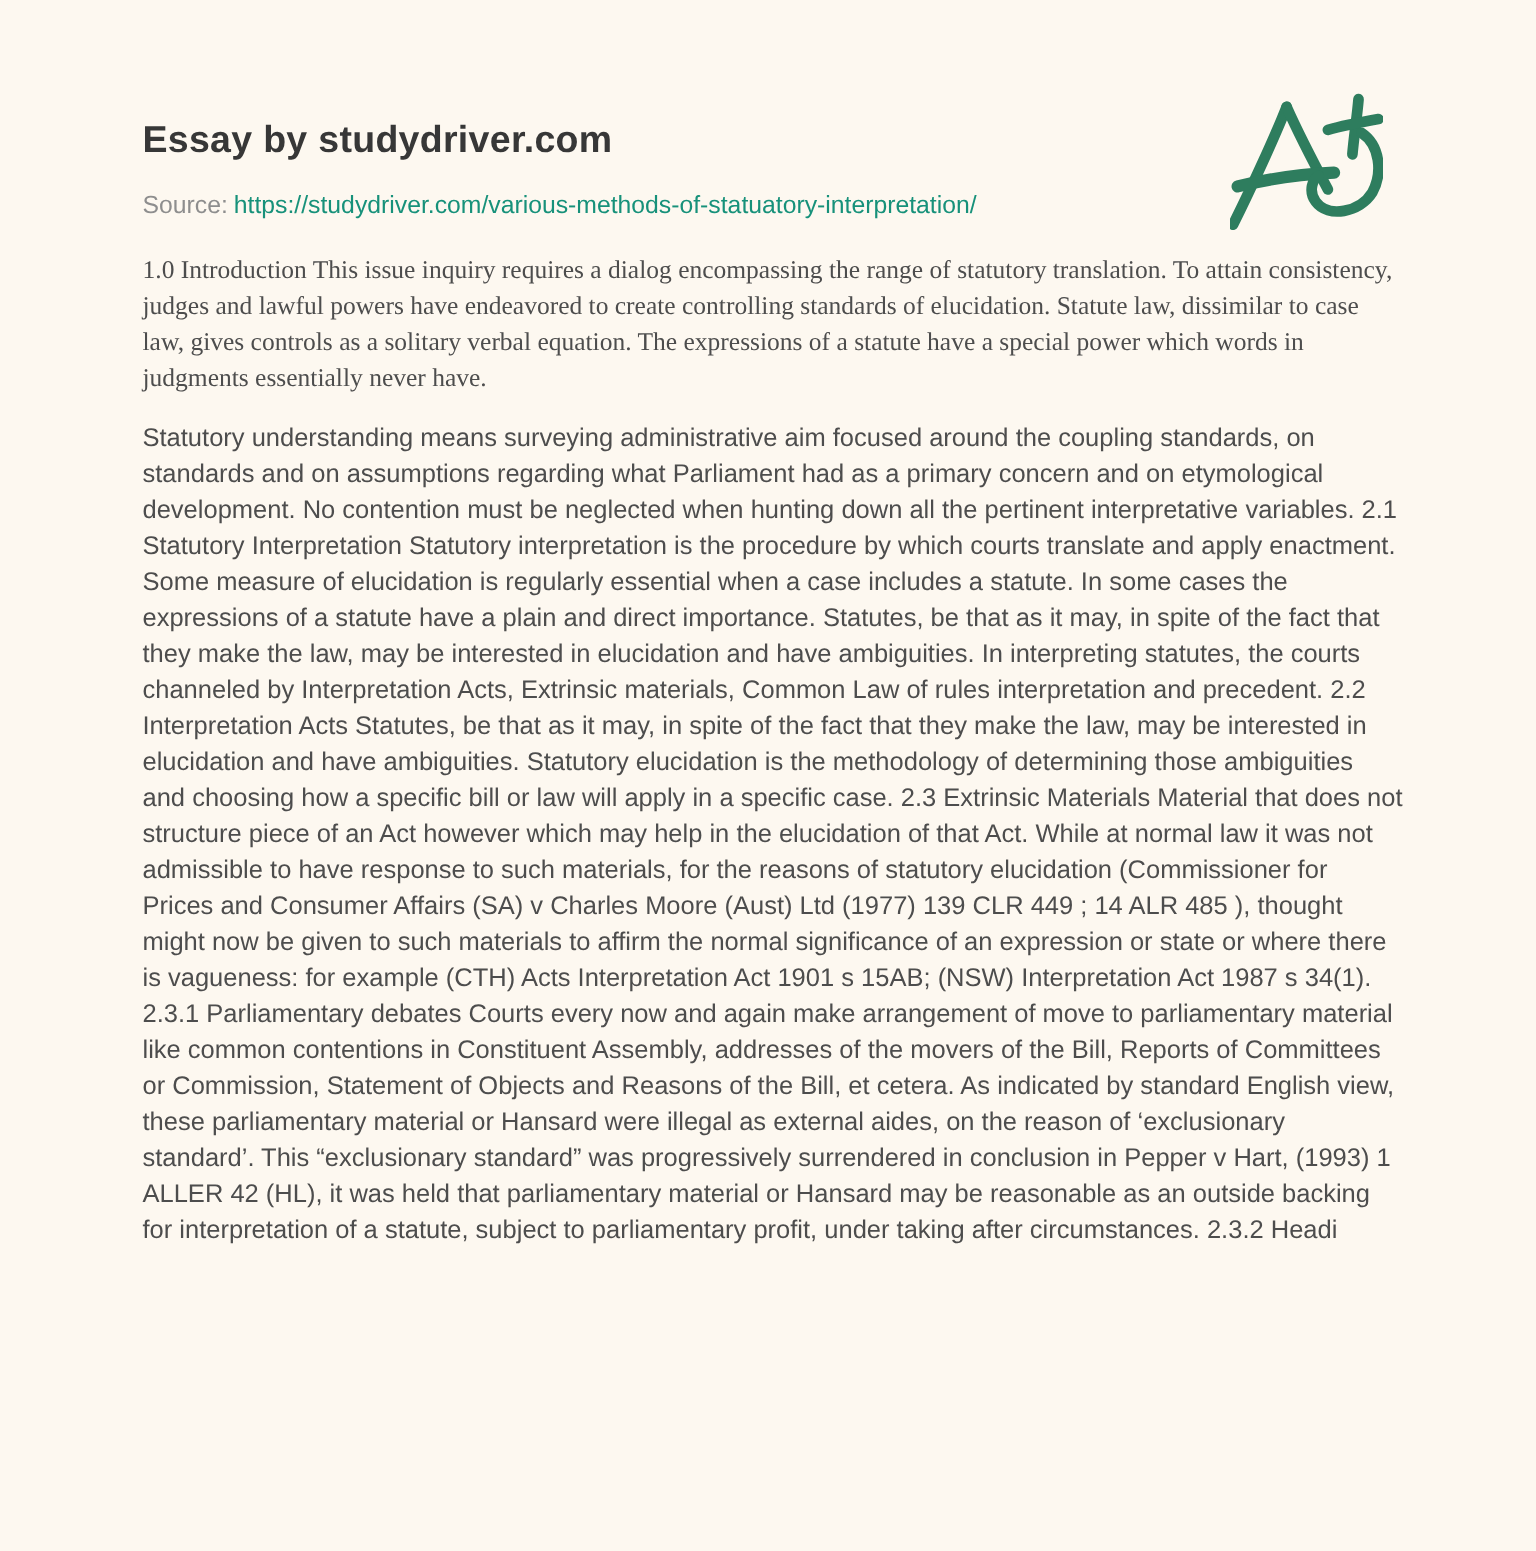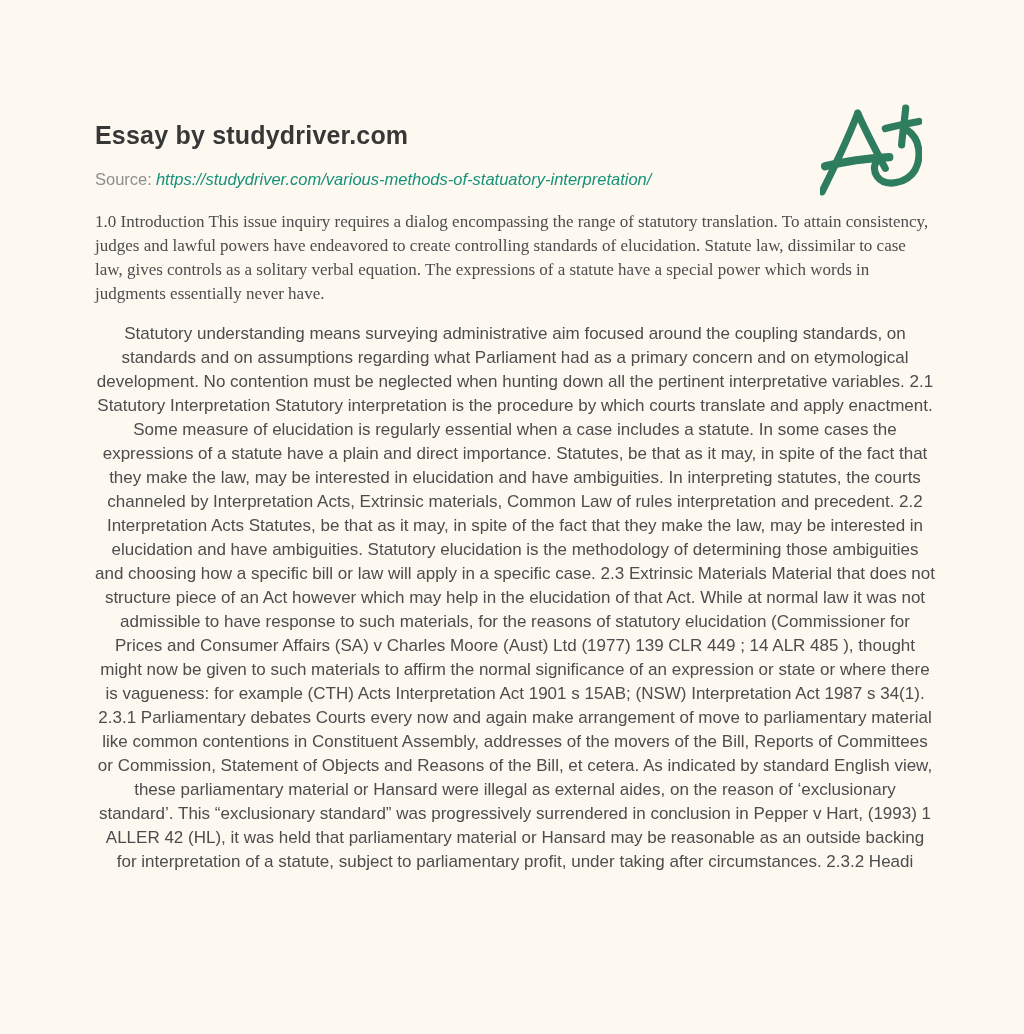--- a/index.html
+++ b/index.html
@@ -6,41 +6,39 @@
   html, body {
     width: 1024px; height: 1034px;
     overflow: hidden;
     background: #fdf8f0;
     font-family: "Liberation Sans", sans-serif;
   }
   .page {
     position: relative;
     width: 1024px; height: 772px;
     padding: 78px 89px 0 95px;
-    margin-top: 42px;
   }
   .site-header { position: relative; }
   .site-title {
     font-size: 25px;
     font-weight: 700;
     color: #373737;
     letter-spacing: 0.2px;
     line-height: 30px;
   }
   .source-line {
     margin-top: 18px;
     font-size: 16.5px;
     line-height: 22px;
   }
   .source-label { color: #8e8e8e; }
   .source-link {
     color: #17917a;
     text-decoration: none;
     margin-left: 4px;
-    font-style: italic;
   }
   .logo {
     position: absolute;
     left: 820px; top: 58px;
     width: 102px; height: 104px;
   }
   .logo svg { width: 100%; height: 100%; }
   .essay-title {
     margin-top: 108px;
     font-size: 30px;
@@ -50,21 +48,21 @@
     color: #1e1e1e;
     max-width: 840px;
   }
   .body-copy {
     max-width: 840px;
     font-size: 17px;
     line-height: 24px;
     color: #4d4d4d;
   }
   .para-1 { margin-top: 20px; font-family: Liberation Serif, serif; }
-  .para-2 { margin-top: 16px; text-align: center; }
+  .para-2 { margin-top: 16px; }
 </style>
 </head>
 <body>
 
 <div class="page">
 
   <div class="site-header">
     <div class="site-title">Essay by studydriver.com</div>
     <div class="source-line">
       <span class="source-label">Source:</span><a class="source-link" href="#" title="https://studydriver.com/various-methods-of-statuatory-interpretation/">https://studydriver.com/various-methods-of-statuatory-interpretation/</a>

